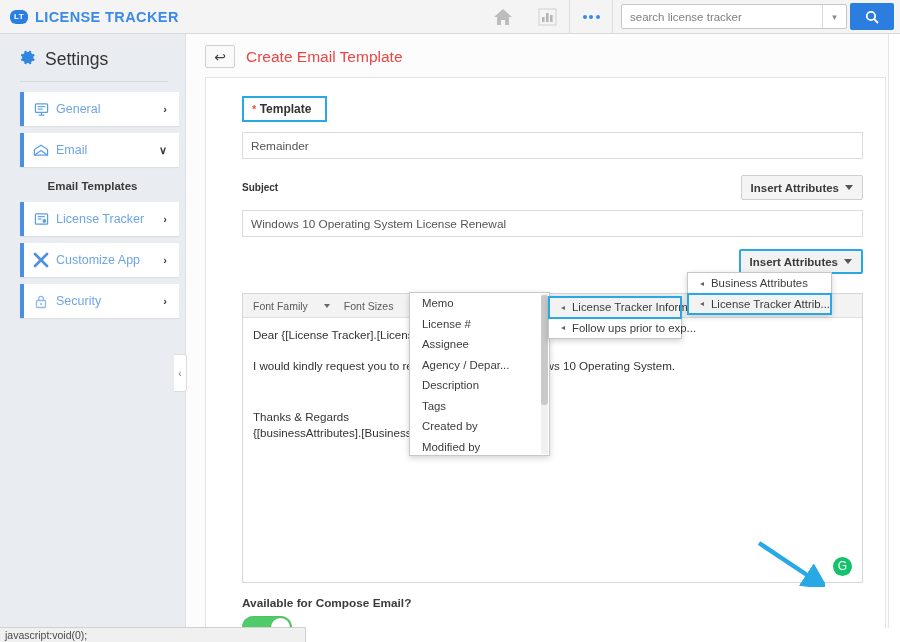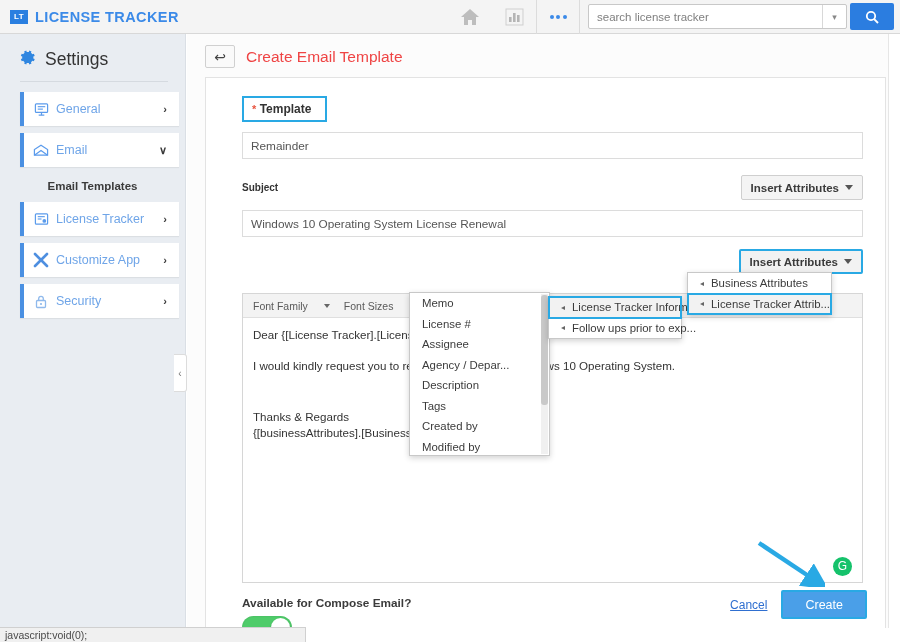--- a/index.html
+++ b/index.html
@@ -13,39 +13,39 @@
   #app { position: relative; width: 900px; height: 642px; background: #fff; }
 
   
   .topbar {
     position: absolute; top: 0; left: 0; width: 900px; height: 34px;
     background: #f4f4f4; border-bottom: 1px solid #d8d8d8;
     display: flex; align-items: center;
   }
   .brand { display: flex; align-items: center; padding-left: 10px; gap: 7px; }
   .brand-logo {
-    width: 18px; height: 14px; background: #2a7fe0; border-radius: 0;
+    width: 18px; height: 14px; background: #2a7fe0; border-radius: 6px;
     color: #fff; font-size: 8px; font-weight: bold; line-height: 14px;
     text-align: center; letter-spacing: .5px;
   }
   .brand-name {
     color: #3b8ae8; font-size: 14.5px; font-weight: bold; letter-spacing: .4px;
   }
   .top-spacer { flex: 1; }
   .top-icons { display: flex; align-items: center; height: 34px; }
   .topicon {
     width: 44px; height: 34px; display: flex; align-items: center; justify-content: center;
     color: #b8b8b8;
   }
   .topicon.sep { border-left: 1px solid #dcdcdc; border-right: 1px solid #dcdcdc; }
   .dots { display: flex; gap: 2.5px; }
   .dots span { width: 4px; height: 4px; border-radius: 50%; background: #3b8ae8; }
   .searchwrap { display: flex; align-items: center; margin-left: 8px; }
   .searchbox {
-    width: 259px; height: 25px; border: 1px solid #c8c8c8; background: #fff;
+    width: 226px; height: 25px; border: 1px solid #c8c8c8; background: #fff;
     display: flex; align-items: center; border-radius: 2px;
   }
   .searchbox input {
     flex: 1; border: 0; outline: 0; font-size: 11.5px; color: #555;
     padding-left: 8px; background: transparent; font-family: "Liberation Sans", sans-serif;
   }
   .searchbox input::placeholder { color: #808080; }
   .searchcaret {
     width: 24px; height: 23px; border-left: 1px solid #d8d8d8;
     display: flex; align-items: center; justify-content: center; color: #888; font-size: 9px;
@@ -521,23 +521,19 @@
 
       <svg class="arrow-anno" viewBox="0 0 70 48">
         <defs>
           <marker id="ah" markerWidth="6" markerHeight="6" refX="1" refY="3" orient="auto">
             <path d="M0,0 L6,3 L0,6 z" fill="#29a9e4"></path>
           </marker>
         </defs>
         <line x1="4" y1="4" x2="55" y2="38" stroke="#29a9e4" stroke-width="4.5" marker-end="url(#ah)"></line>
       </svg>
 
-      <div class="footer-actions">
-        <span class="link-cancel">Cancel</span>
-        <div class="btn-create">Create</div>
-      </div>
     </div>
   </div>
 
   <div class="right-strip"></div>
   <div class="bottom-fill"></div>
   <div class="statusbar">javascript:void(0);</div>
 </div>
 
 </body></html>

